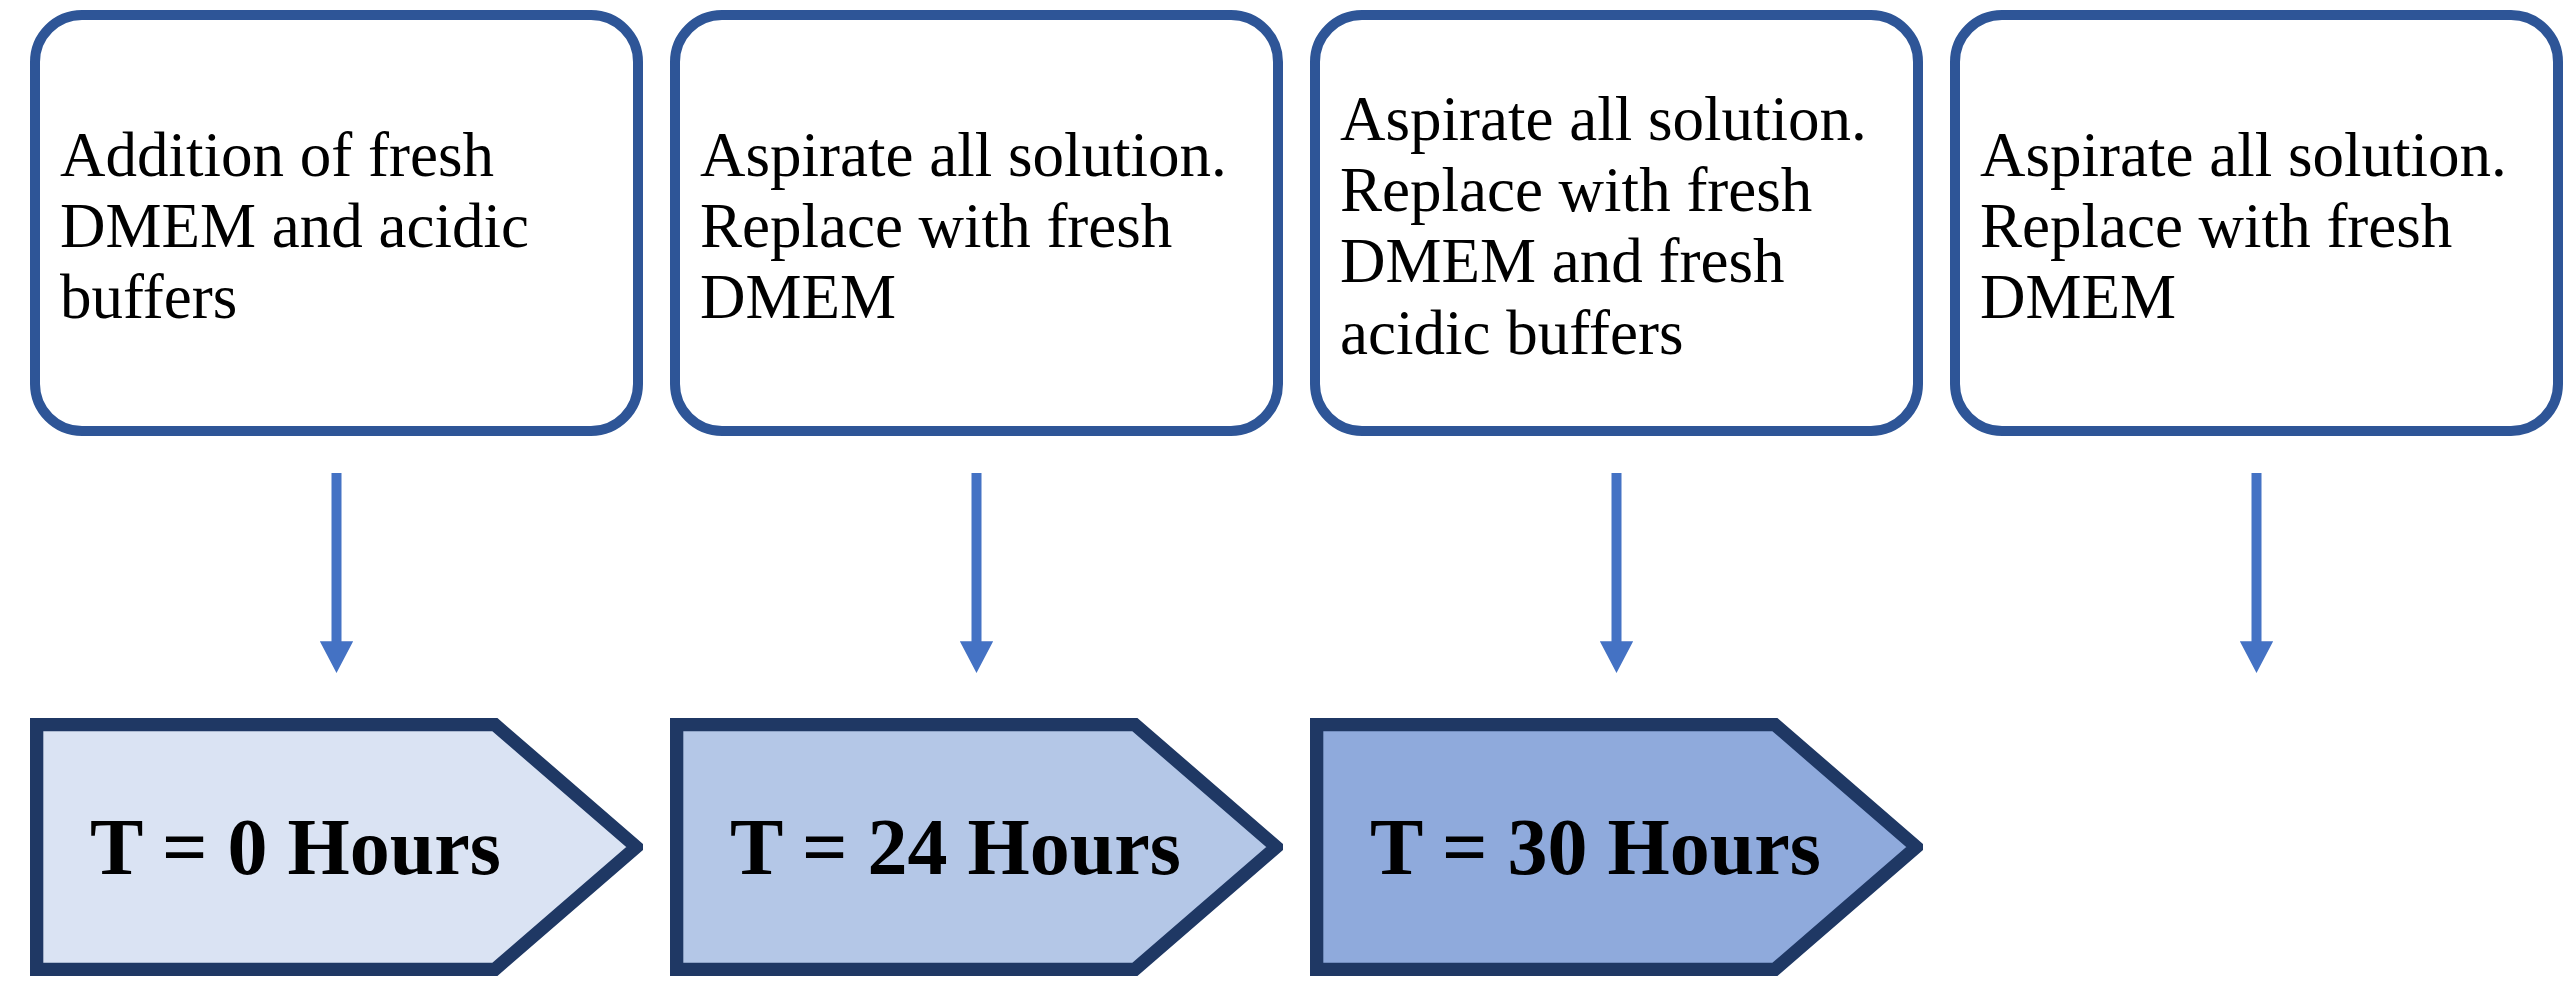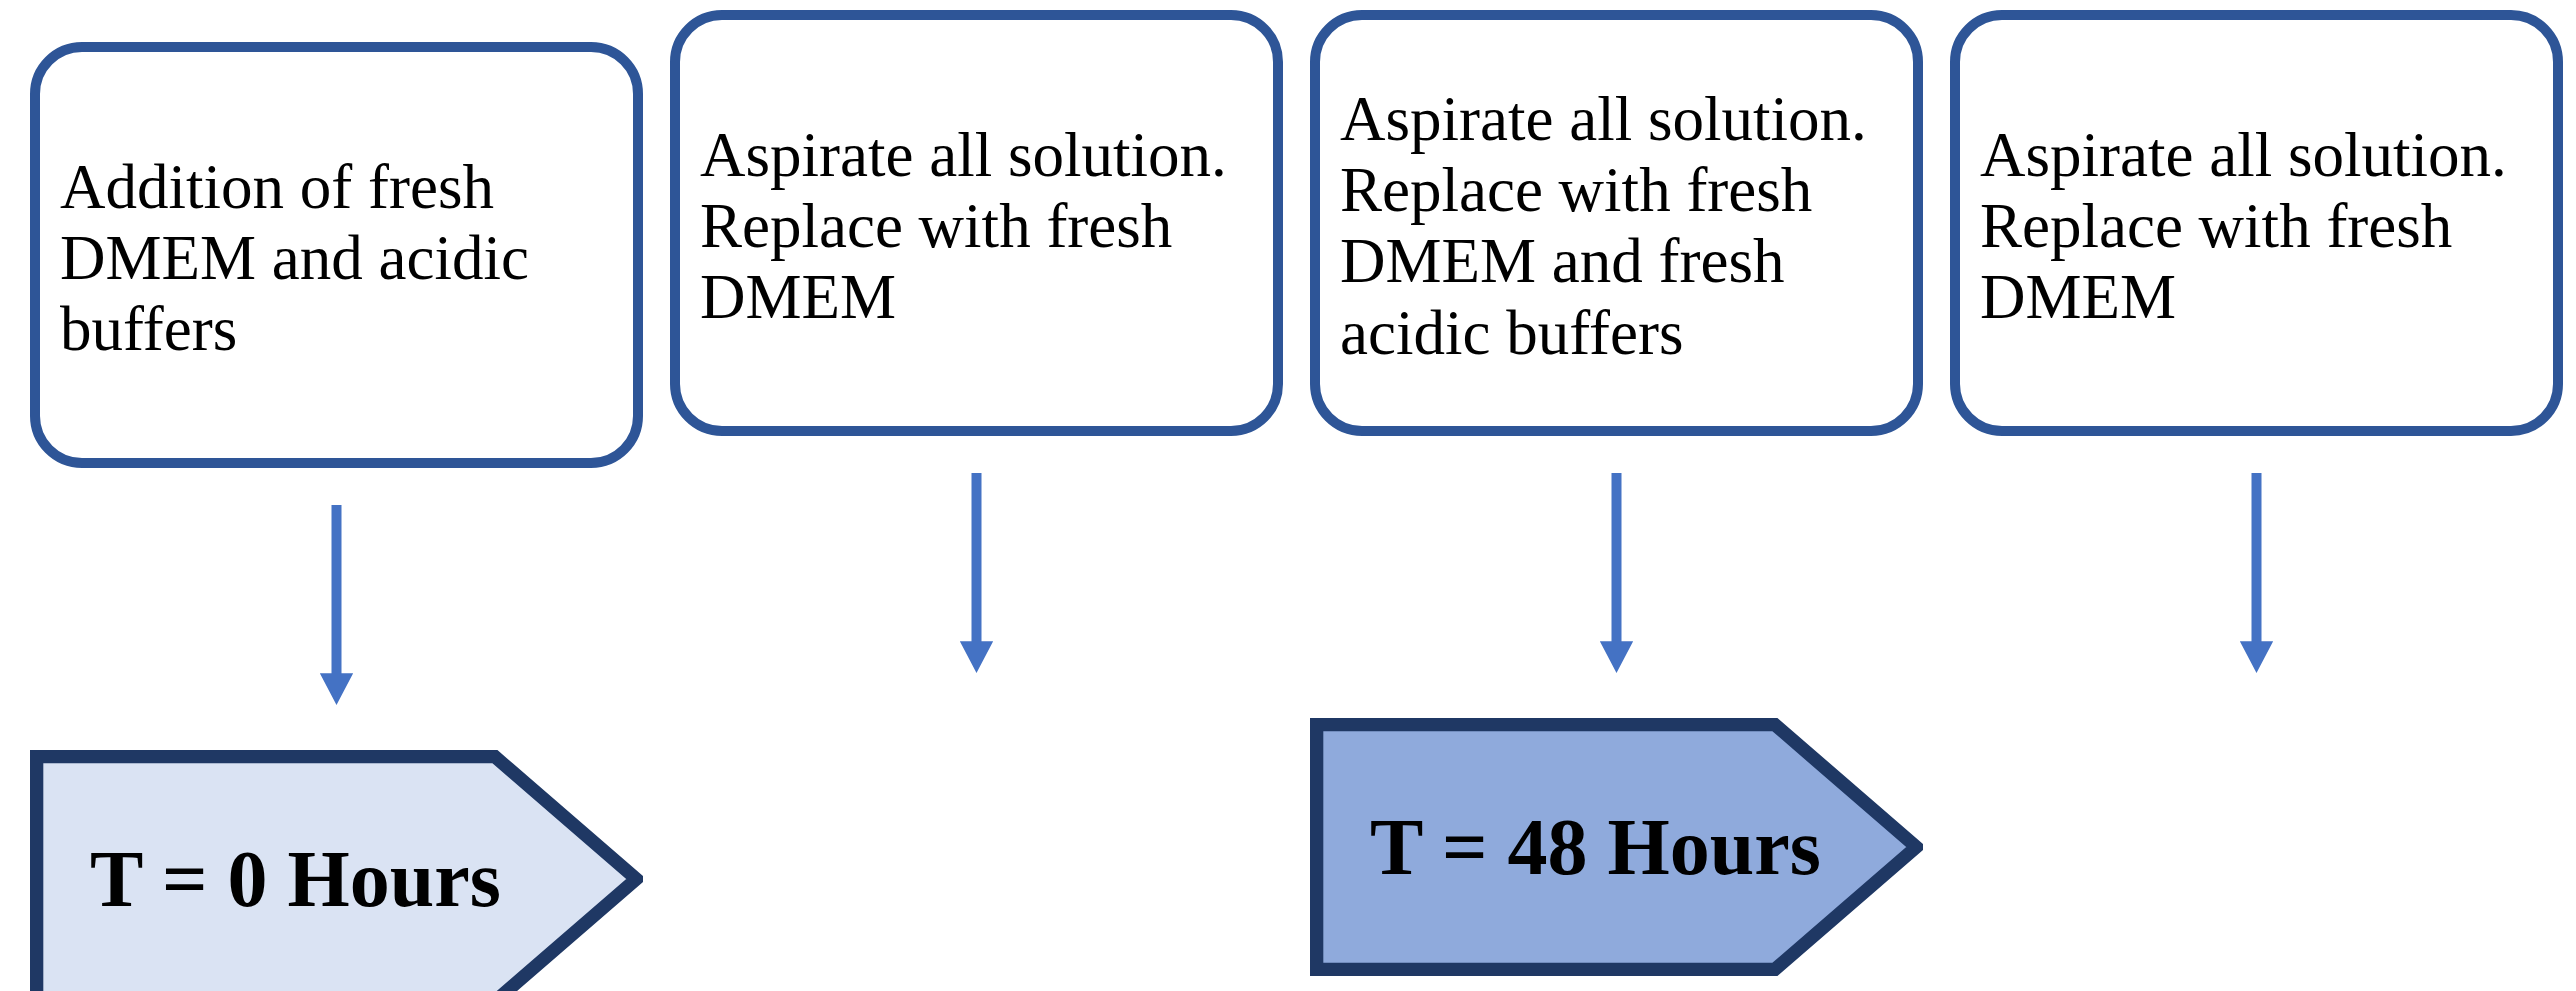--- a/index.html
+++ b/index.html
@@ -64,21 +64,21 @@
     color: #000000;
     text-align: right;
   }
 </style>
 </head>
 <body>
 
 <div class="diagram">
 
   <div class="col">
-    <div class="note-box" style="border-color: rgb(46, 85, 151); margin-top: 32px;">
+    <div class="note-box" style="border-color: rgb(46, 85, 151);">
       <div class="note-text">Addition of fresh
 DMEM and acidic
 buffers</div>
     </div>
     <svg class="down-arrow" viewBox="0 0 56 240" aria-hidden="true">
       <path d="M22 0 H34 V202 H48 L28 240 L8 202 H22 Z" fill="#4472C4"></path>
     </svg>
     <div class="chevron">
       <svg class="chevron-svg" viewBox="0 0 737 310" preserveAspectRatio="none" aria-hidden="true">
         <polygon points="8,8 559,8 729,155 559,302 8,302" stroke-width="16" stroke-linejoin="miter" fill="#DAE3F3" style="stroke: rgb(31, 56, 100);"></polygon>
@@ -89,37 +89,43 @@
 
   <div class="col">
     <div class="note-box" style="border-color: rgb(46, 85, 151);">
       <div class="note-text">Aspirate all solution.
 Replace with fresh
 DMEM</div>
     </div>
     <svg class="down-arrow" viewBox="0 0 56 240" aria-hidden="true">
       <path d="M22 0 H34 V202 H48 L28 240 L8 202 H22 Z" fill="#4472C4"></path>
     </svg>
+    <div class="chevron">
+      <svg class="chevron-svg" viewBox="0 0 737 310" preserveAspectRatio="none" aria-hidden="true">
+        <polygon points="8,8 559,8 729,155 559,302 8,302" stroke-width="16" stroke-linejoin="miter" fill="#B4C7E7" style="stroke: rgb(31, 56, 100);"></polygon>
+      </svg>
+      <div class="chevron-label">T = 24 Hours</div>
+    </div>
   </div>
 
   <div class="col">
     <div class="note-box" style="border-color: rgb(46, 85, 151);">
       <div class="note-text">Aspirate all solution.
 Replace with fresh
 DMEM and fresh
 acidic buffers</div>
     </div>
     <svg class="down-arrow" viewBox="0 0 56 240" aria-hidden="true">
       <path d="M22 0 H34 V202 H48 L28 240 L8 202 H22 Z" fill="#4472C4"></path>
     </svg>
     <div class="chevron">
       <svg class="chevron-svg" viewBox="0 0 737 310" preserveAspectRatio="none" aria-hidden="true">
         <polygon points="8,8 559,8 729,155 559,302 8,302" stroke-width="16" stroke-linejoin="miter" fill="#8FAADC" style="stroke: rgb(31, 56, 100);"></polygon>
       </svg>
-      <div class="chevron-label">T = 48 Hours</div>
+      <div class="chevron-label">T = 30 Hours</div>
     </div>
   </div>
 
   <div class="col">
     <div class="note-box" style="border-color: rgb(46, 85, 151);">
       <div class="note-text">Aspirate all solution.
 Replace with fresh
 DMEM</div>
     </div>
     <svg class="down-arrow" viewBox="0 0 56 240" aria-hidden="true">

